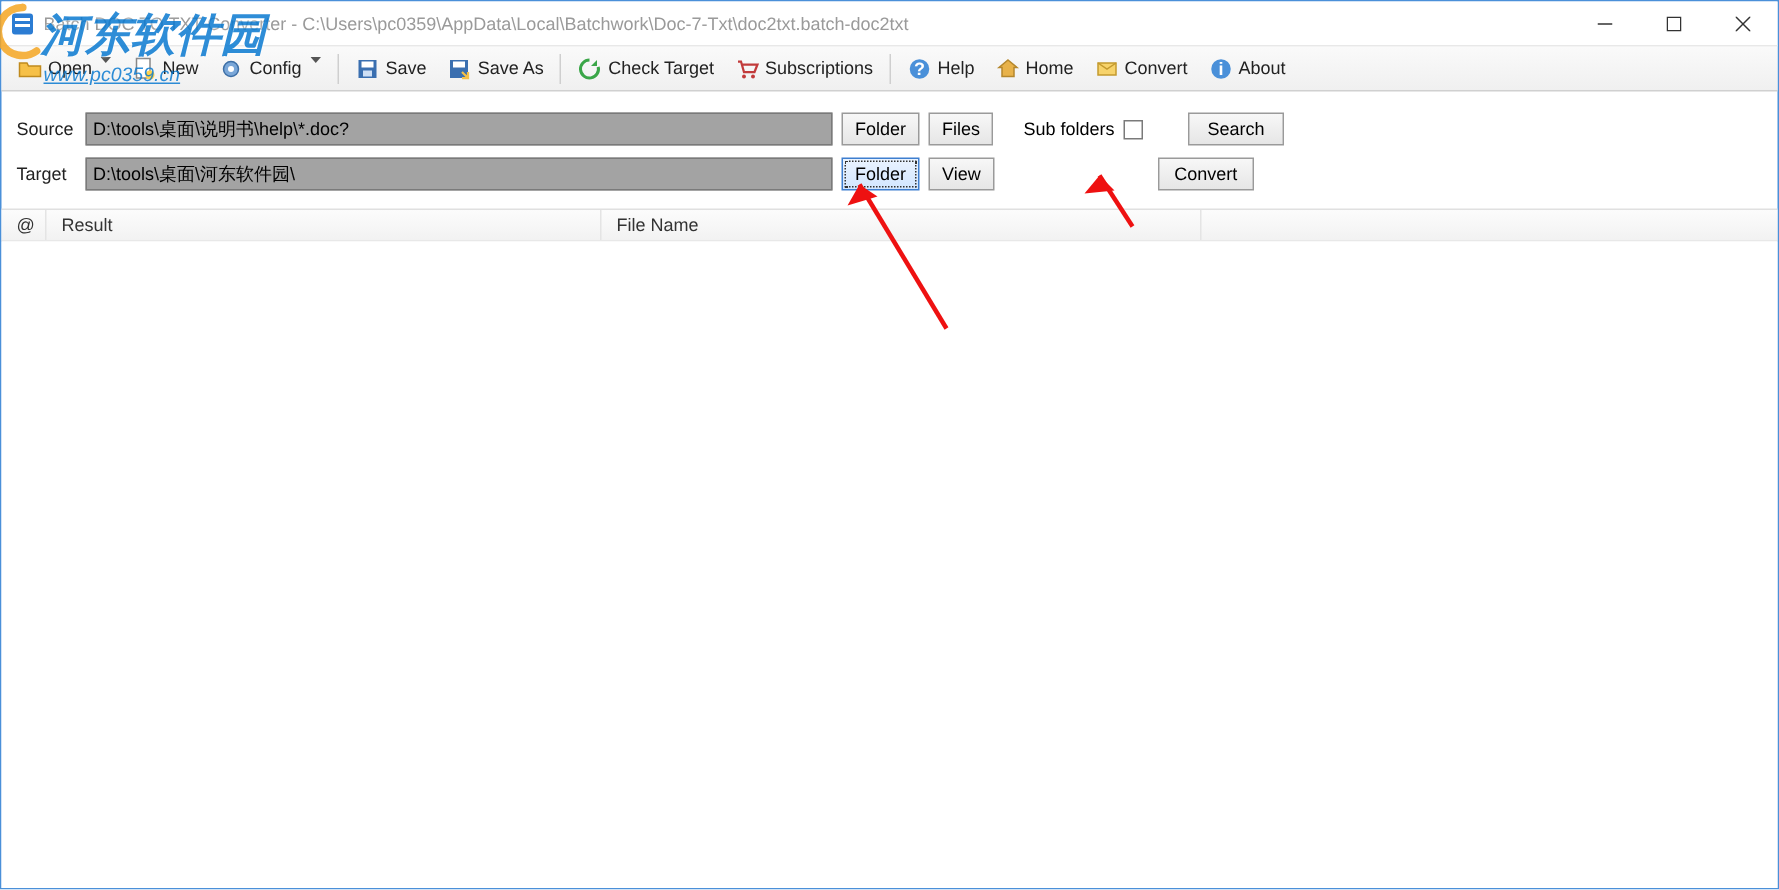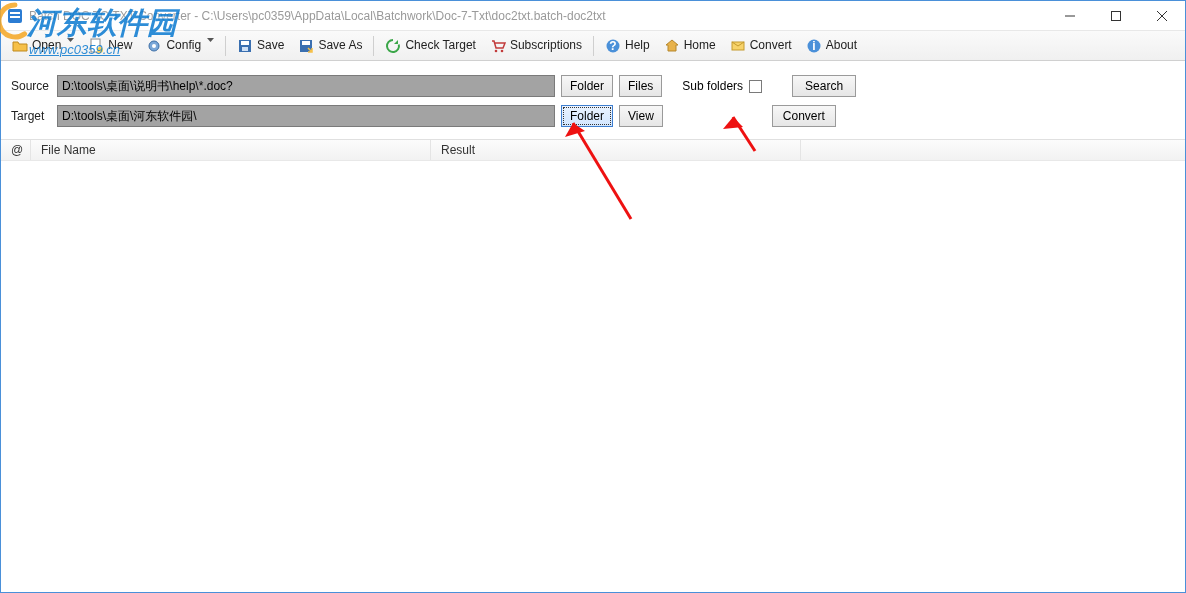--- a/index.html
+++ b/index.html
@@ -199,25 +199,25 @@
     <span style="width:97px;"></span>
     <button class="fbtn wide-btn">
         <span>Convert</span>
       </button>
   </div>
 
   <div class="listhdr">
     <div class="colh" style="width:30px;">
         <span>@</span>
       </div>
+    <div class="colh" style="width:370px;">
+        <span>Result</span>
+      </div>
     <div class="colh" style="width:400px;">
         <span>File Name</span>
-      </div>
-    <div class="colh" style="width:370px;">
-        <span>Result</span>
       </div>
     <div class="colh" style="flex:1; border-right:none;"></div>
   </div>
 
   <div class="listbody"></div>
 
   <div class="watermark">
     <svg class="wm-arc" width="40" height="46" viewBox="0 0 40 46">
         <path d="M20 4a16 16 0 1 0 0.1 0" fill="none" stroke="#f5a623" stroke-width="5" stroke-linecap="round" stroke-dasharray="60 40"></path>
       </svg>

